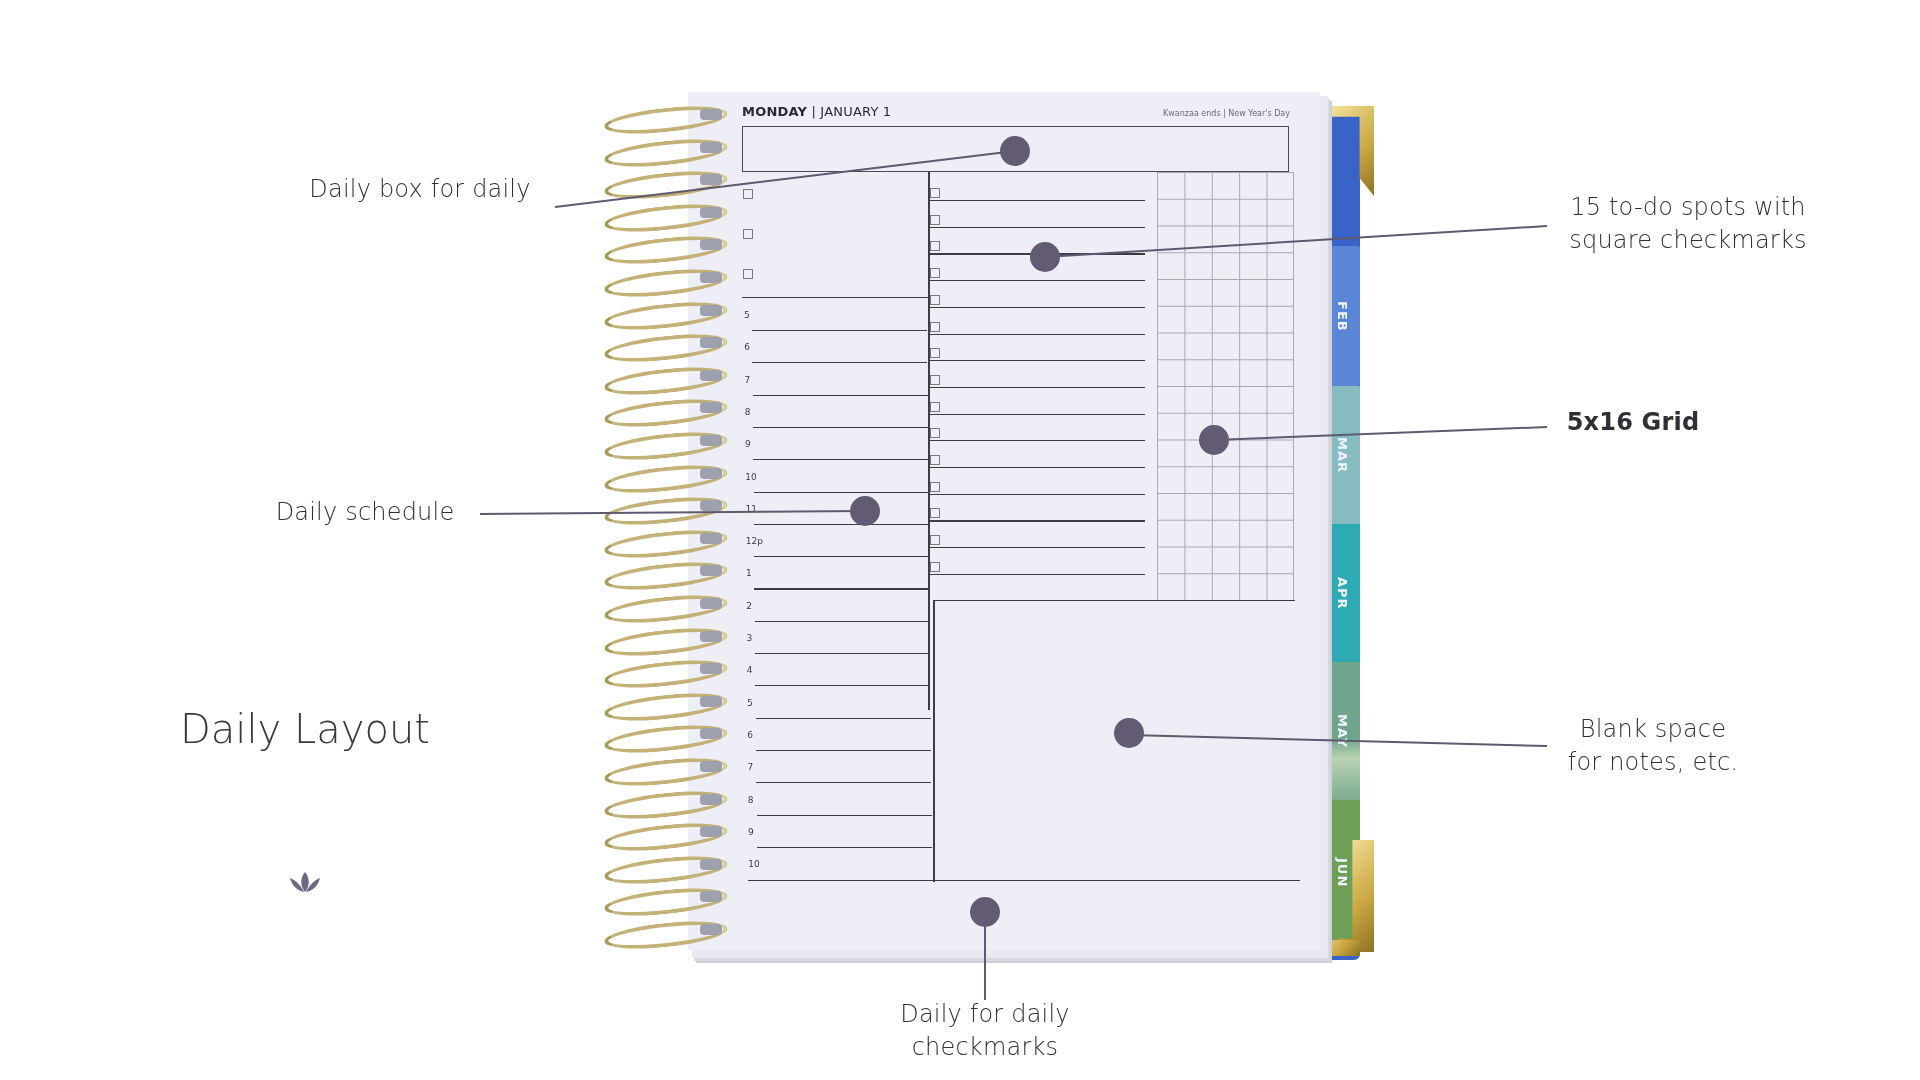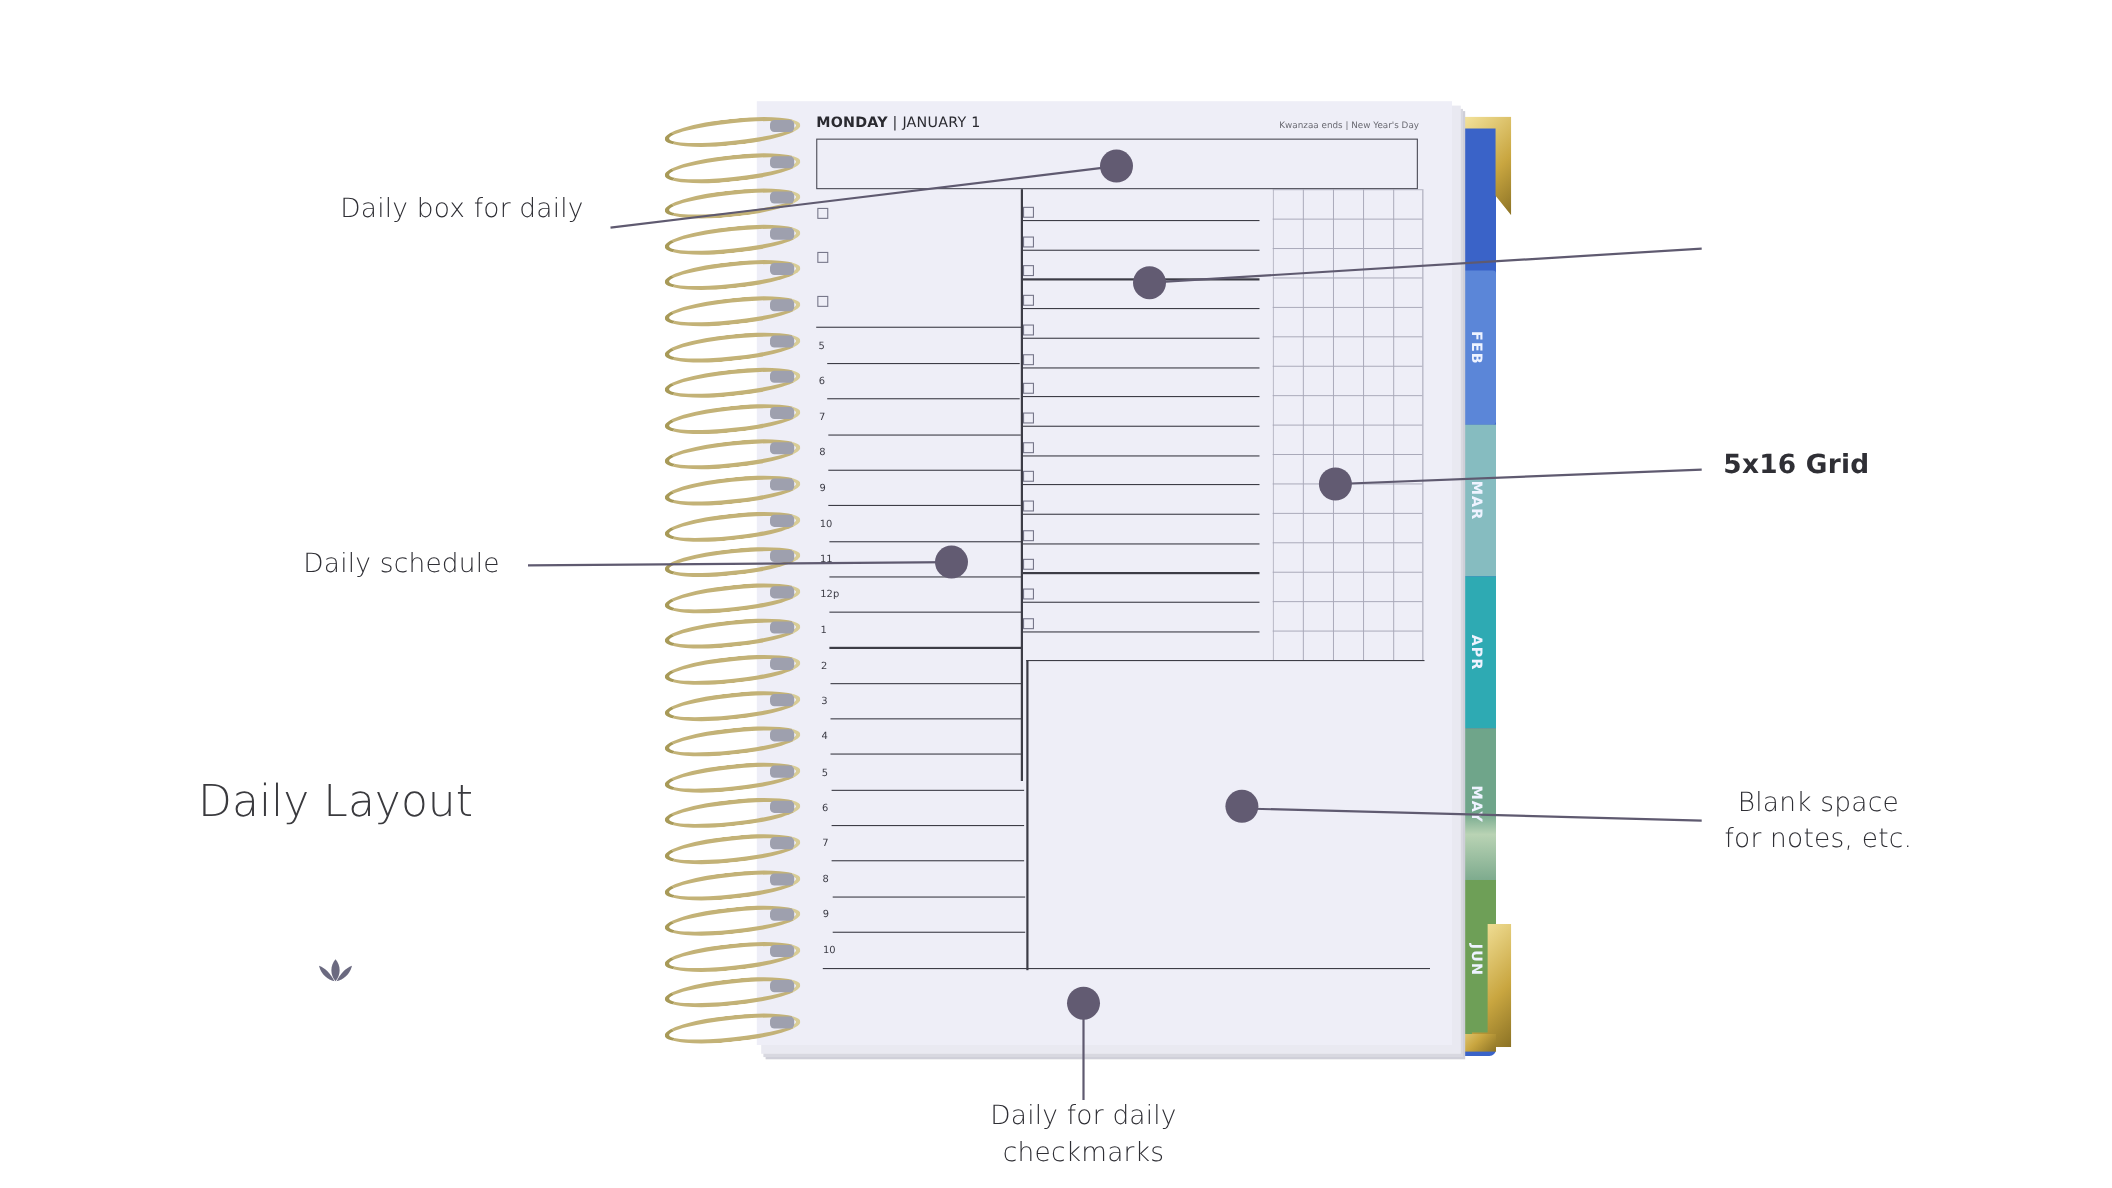--- a/index.html
+++ b/index.html
@@ -258,20 +258,22 @@
 <div class="dot" style="left:1030px;top:242px;"></div>
 <div class="dot" style="left:1199px;top:425px;"></div>
 <div class="dot" style="left:850px;top:496px;"></div>
 <div class="dot" style="left:1114px;top:718px;"></div>
 <div class="dot" style="left:970px;top:897px;"></div>
 
 <div class="label" style="left:290px;top:173px;width:260px;">
   <span>Daily box for daily</span>
 </div>
 <div class="label" style="left:1548px;top:191px;width:280px;">
+  <span>15 to-do spots with</span>
+  <span>square checkmarks</span>
 </div>
 <div class="label" style="left:1548px;top:406px;width:170px;font-weight:bold;">
   <span>5x16 Grid</span>
 </div>
 <div class="label" style="left:270px;top:496px;width:190px;">
   <span>Daily schedule</span>
 </div>
 <div class="label" style="left:1548px;top:713px;width:210px;">
   <span>Blank space</span>
   <span>for notes, etc.</span>

